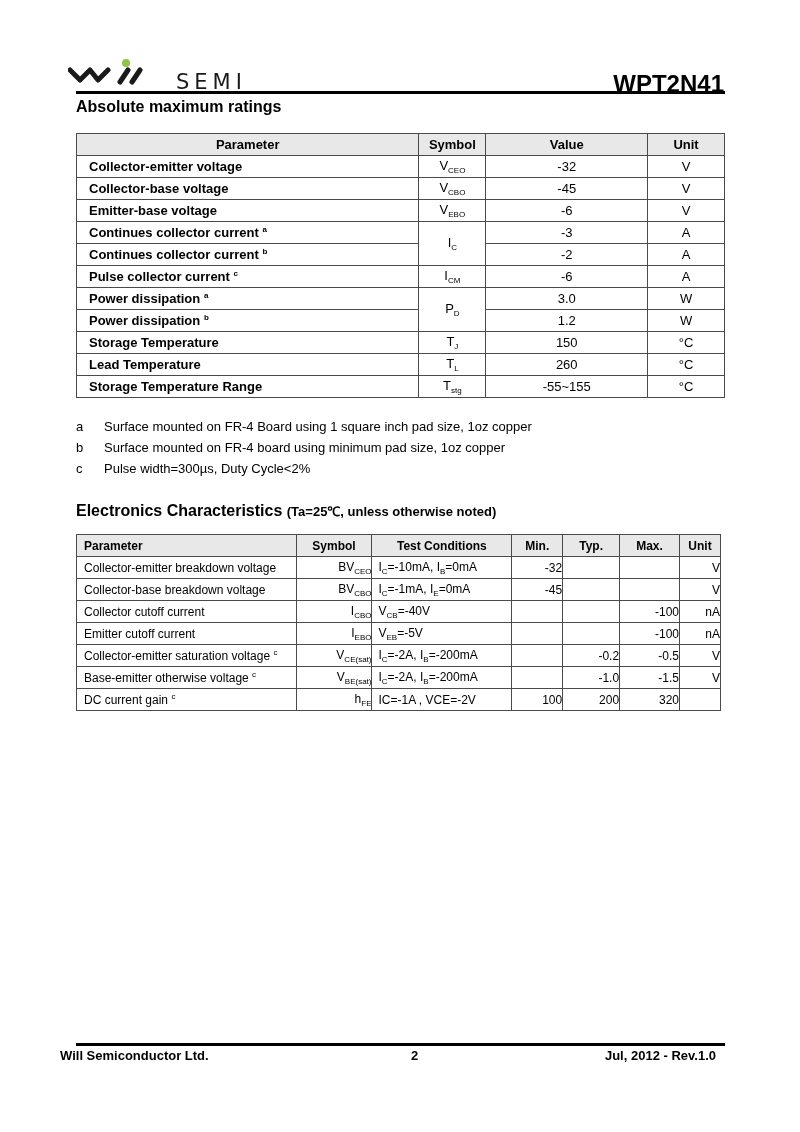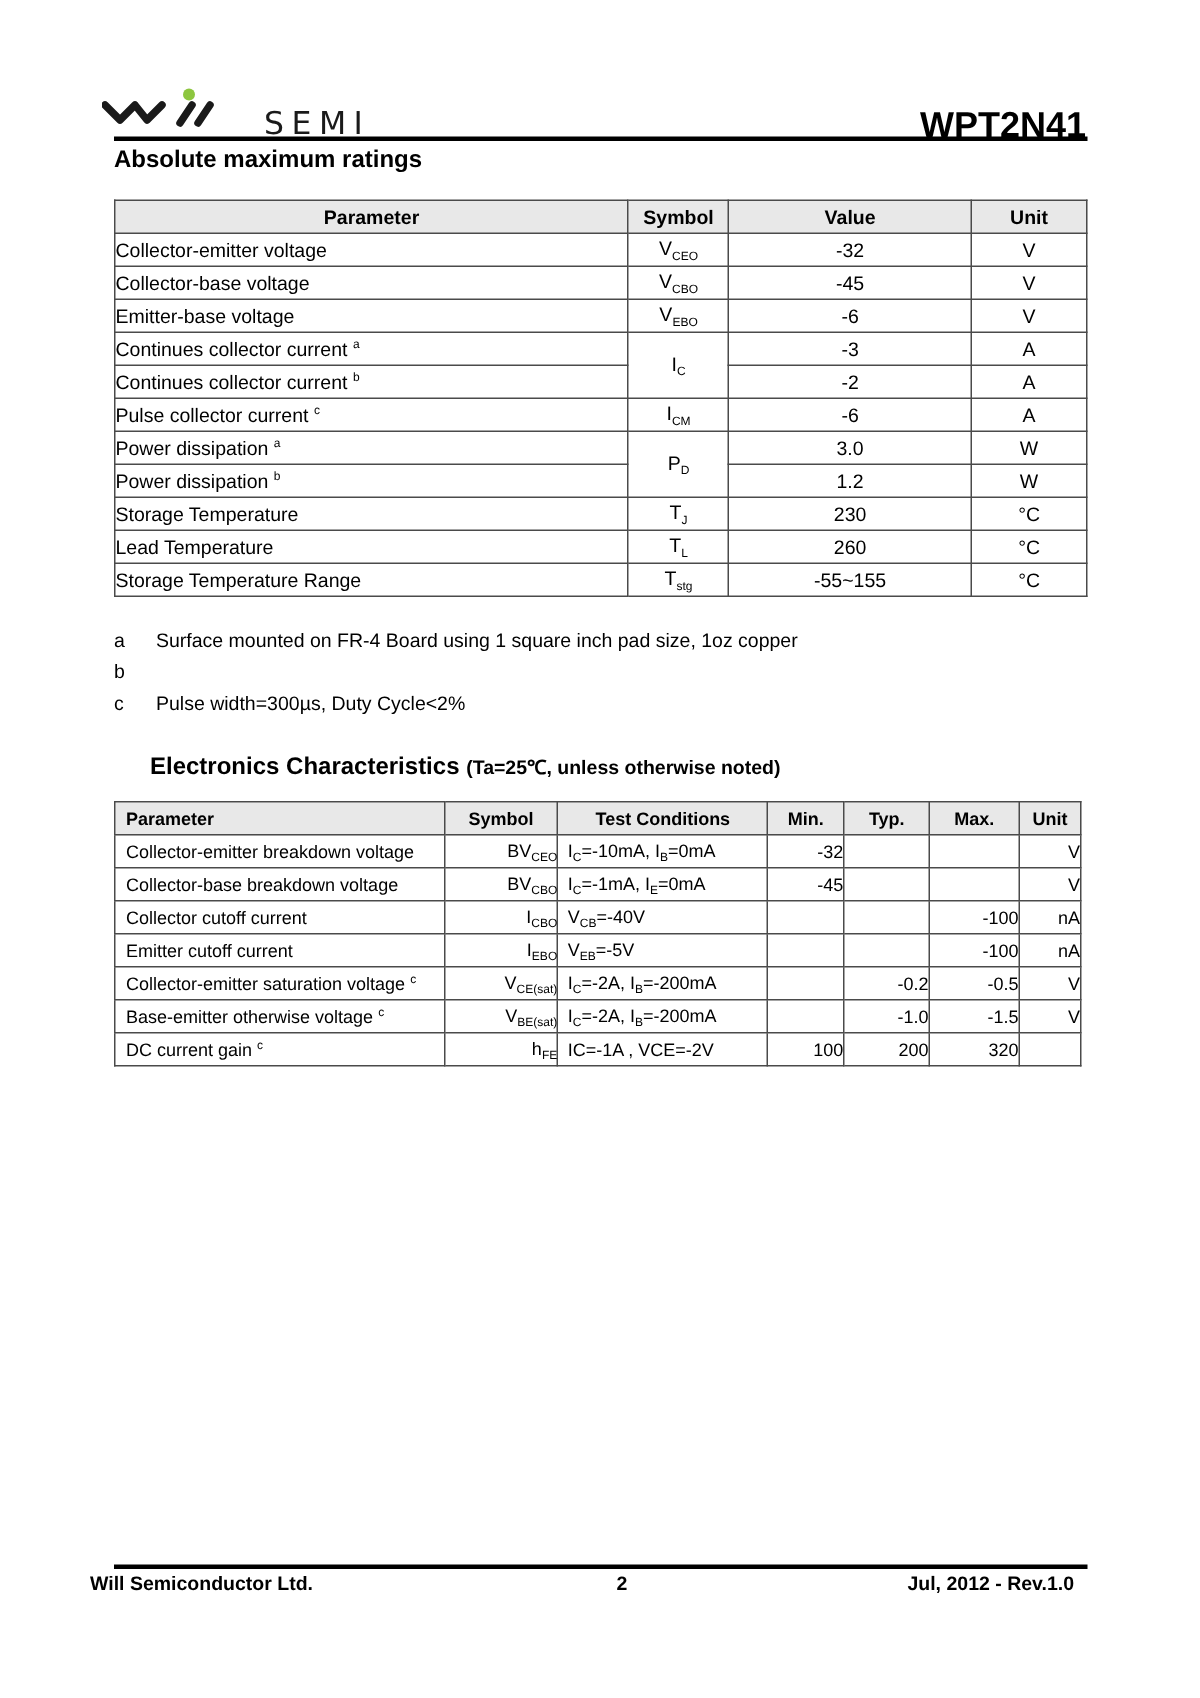--- a/index.html
+++ b/index.html
@@ -12,21 +12,21 @@
 
   .h-section { position: absolute; font-weight: bold; font-size: 16px; }
   .h-section .sub { font-size: 13px; }
 
   table { border-collapse: collapse; position: absolute; }
   td, th { border: 1px solid #4a4a4a; padding: 0; }
 
   #t1 { left: 76px; top: 133px; width: 649px; font-size: 13px; }
   #t1 th { background: #e8e8e8; height: 21px; font-weight: bold; font-size: 13px; }
   #t1 td { height: 21px; }
-  #t1 td.param { text-align: left; padding-left: 0px; }
+  #t1 td.param { text-align: left; padding-left: 12px; font-weight: bold; }
   #t1 td.c { text-align: center; }
 
   #t2 { left: 76px; top: 534px; width: 645px; font-size: 12px; }
   #t2 th { background: #e8e8e8; height: 21px; font-weight: bold; font-size: 12px; }
   #t2 th.param { text-align: left; padding-left: 7px; }
   #t2 td { height: 21px; }
   #t2 td.param { text-align: left; padding-left: 7px; }
   #t2 td.c { text-align: right; }
   #t2 td.l { text-align: left; padding-left: 6px; }
 
@@ -115,21 +115,21 @@
       <td class="c">W</td>
     </tr>
     <tr>
       <td class="param"><span>Power dissipation</span> <sup>b</sup></td>
       <td class="c">1.2</td>
       <td class="c">W</td>
     </tr>
     <tr>
       <td class="param"><span>Storage Temperature</span></td>
       <td class="c"><span>T</span><sub>J</sub></td>
-      <td class="c">230</td>
+      <td class="c">150</td>
       <td class="c">°C</td>
     </tr>
     <tr>
       <td class="param"><span>Lead Temperature</span></td>
       <td class="c"><span>T</span><sub>L</sub></td>
       <td class="c">260</td>
       <td class="c">°C</td>
     </tr>
     <tr>
       <td class="param"><span>Storage Temperature Range</span></td>
@@ -140,28 +140,29 @@
   </tbody>
 </table>
 
 <div class="notes">
   <div class="note">
       <span class="lbl">a</span>
       <span>Surface mounted on FR-4 Board using 1 square inch pad size, 1oz copper</span>
     </div>
   <div class="note">
       <span class="lbl">b</span>
+      <span>Surface mounted on FR-4 board using minimum pad size, 1oz copper</span>
     </div>
   <div class="note">
       <span class="lbl">c</span>
       <span>Pulse width=300µs, Duty Cycle&lt;2%</span>
     </div>
 </div>
 
-<div class="h-section" style="left:76px; top:502px;margin-left:24px;">
+<div class="h-section" style="left:76px; top:502px;">
   <span>Electronics Characteristics</span> <span class="sub">(Ta=25℃, unless otherwise noted)</span>
 </div>
 
 <table id="t2">
   <colgroup>
     <col style="width:220px">
       <col style="width:76px">
       <col style="width:140px">
       <col style="width:51px">
       <col style="width:57px">

